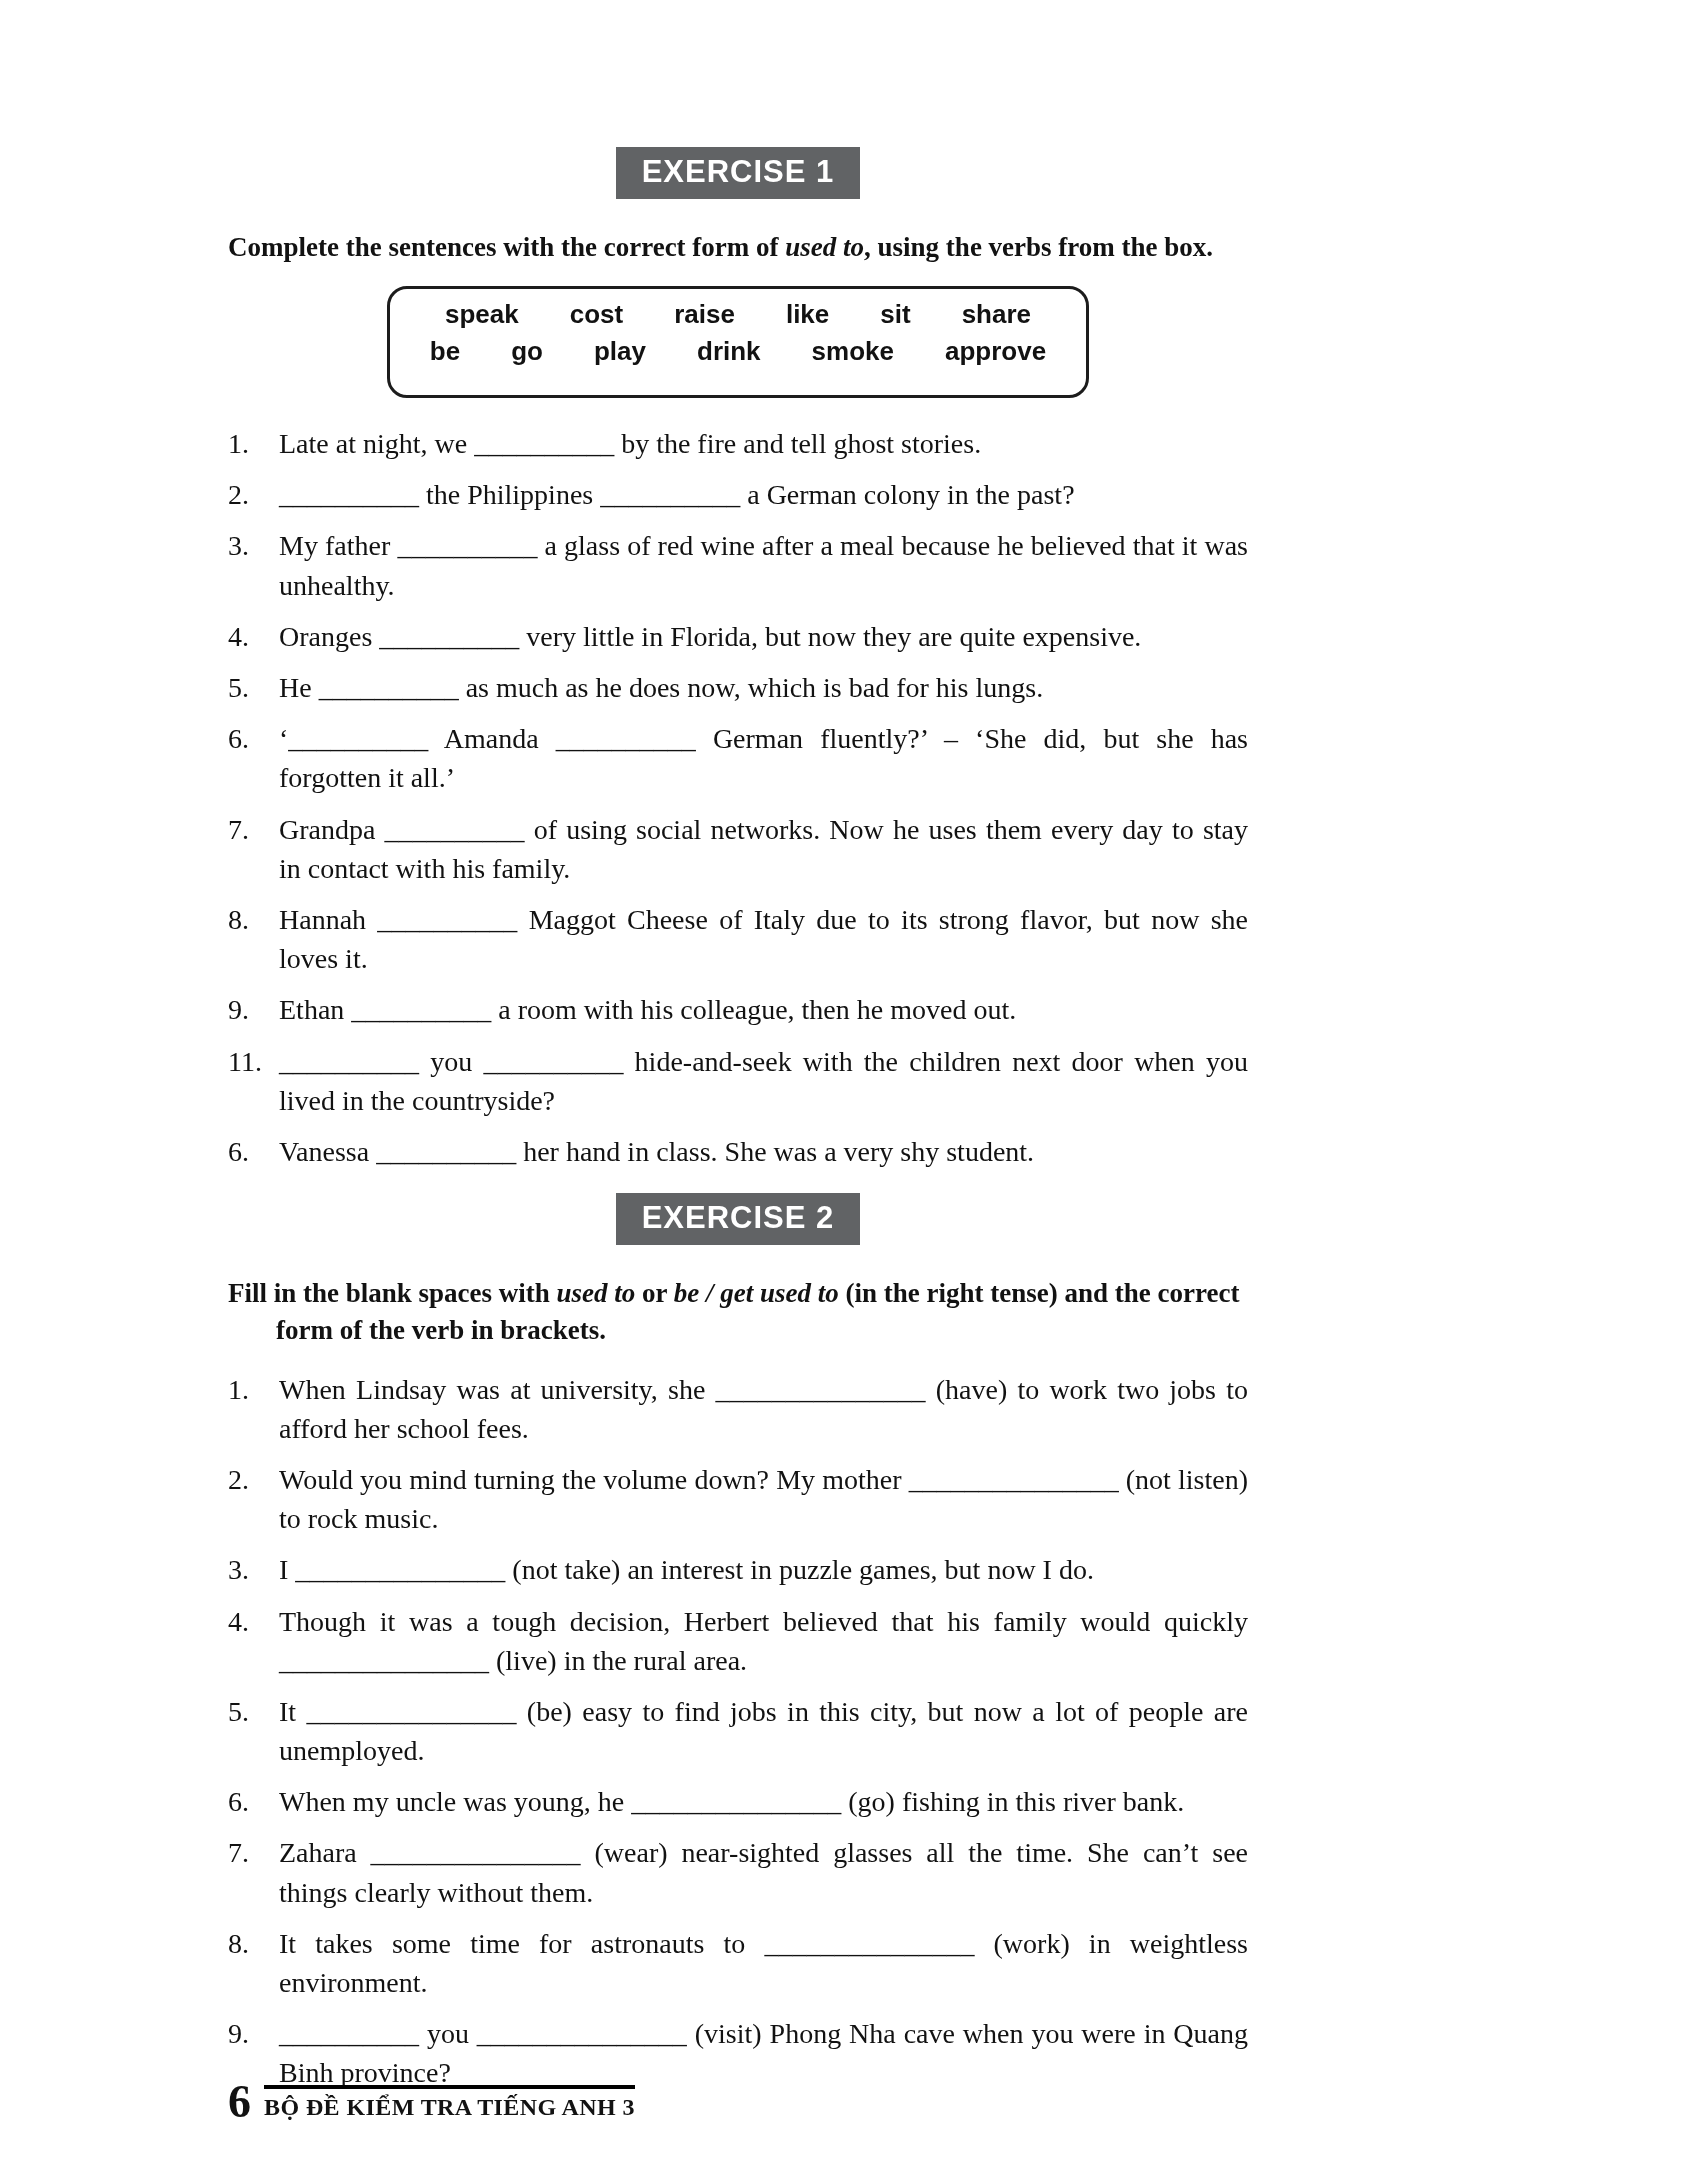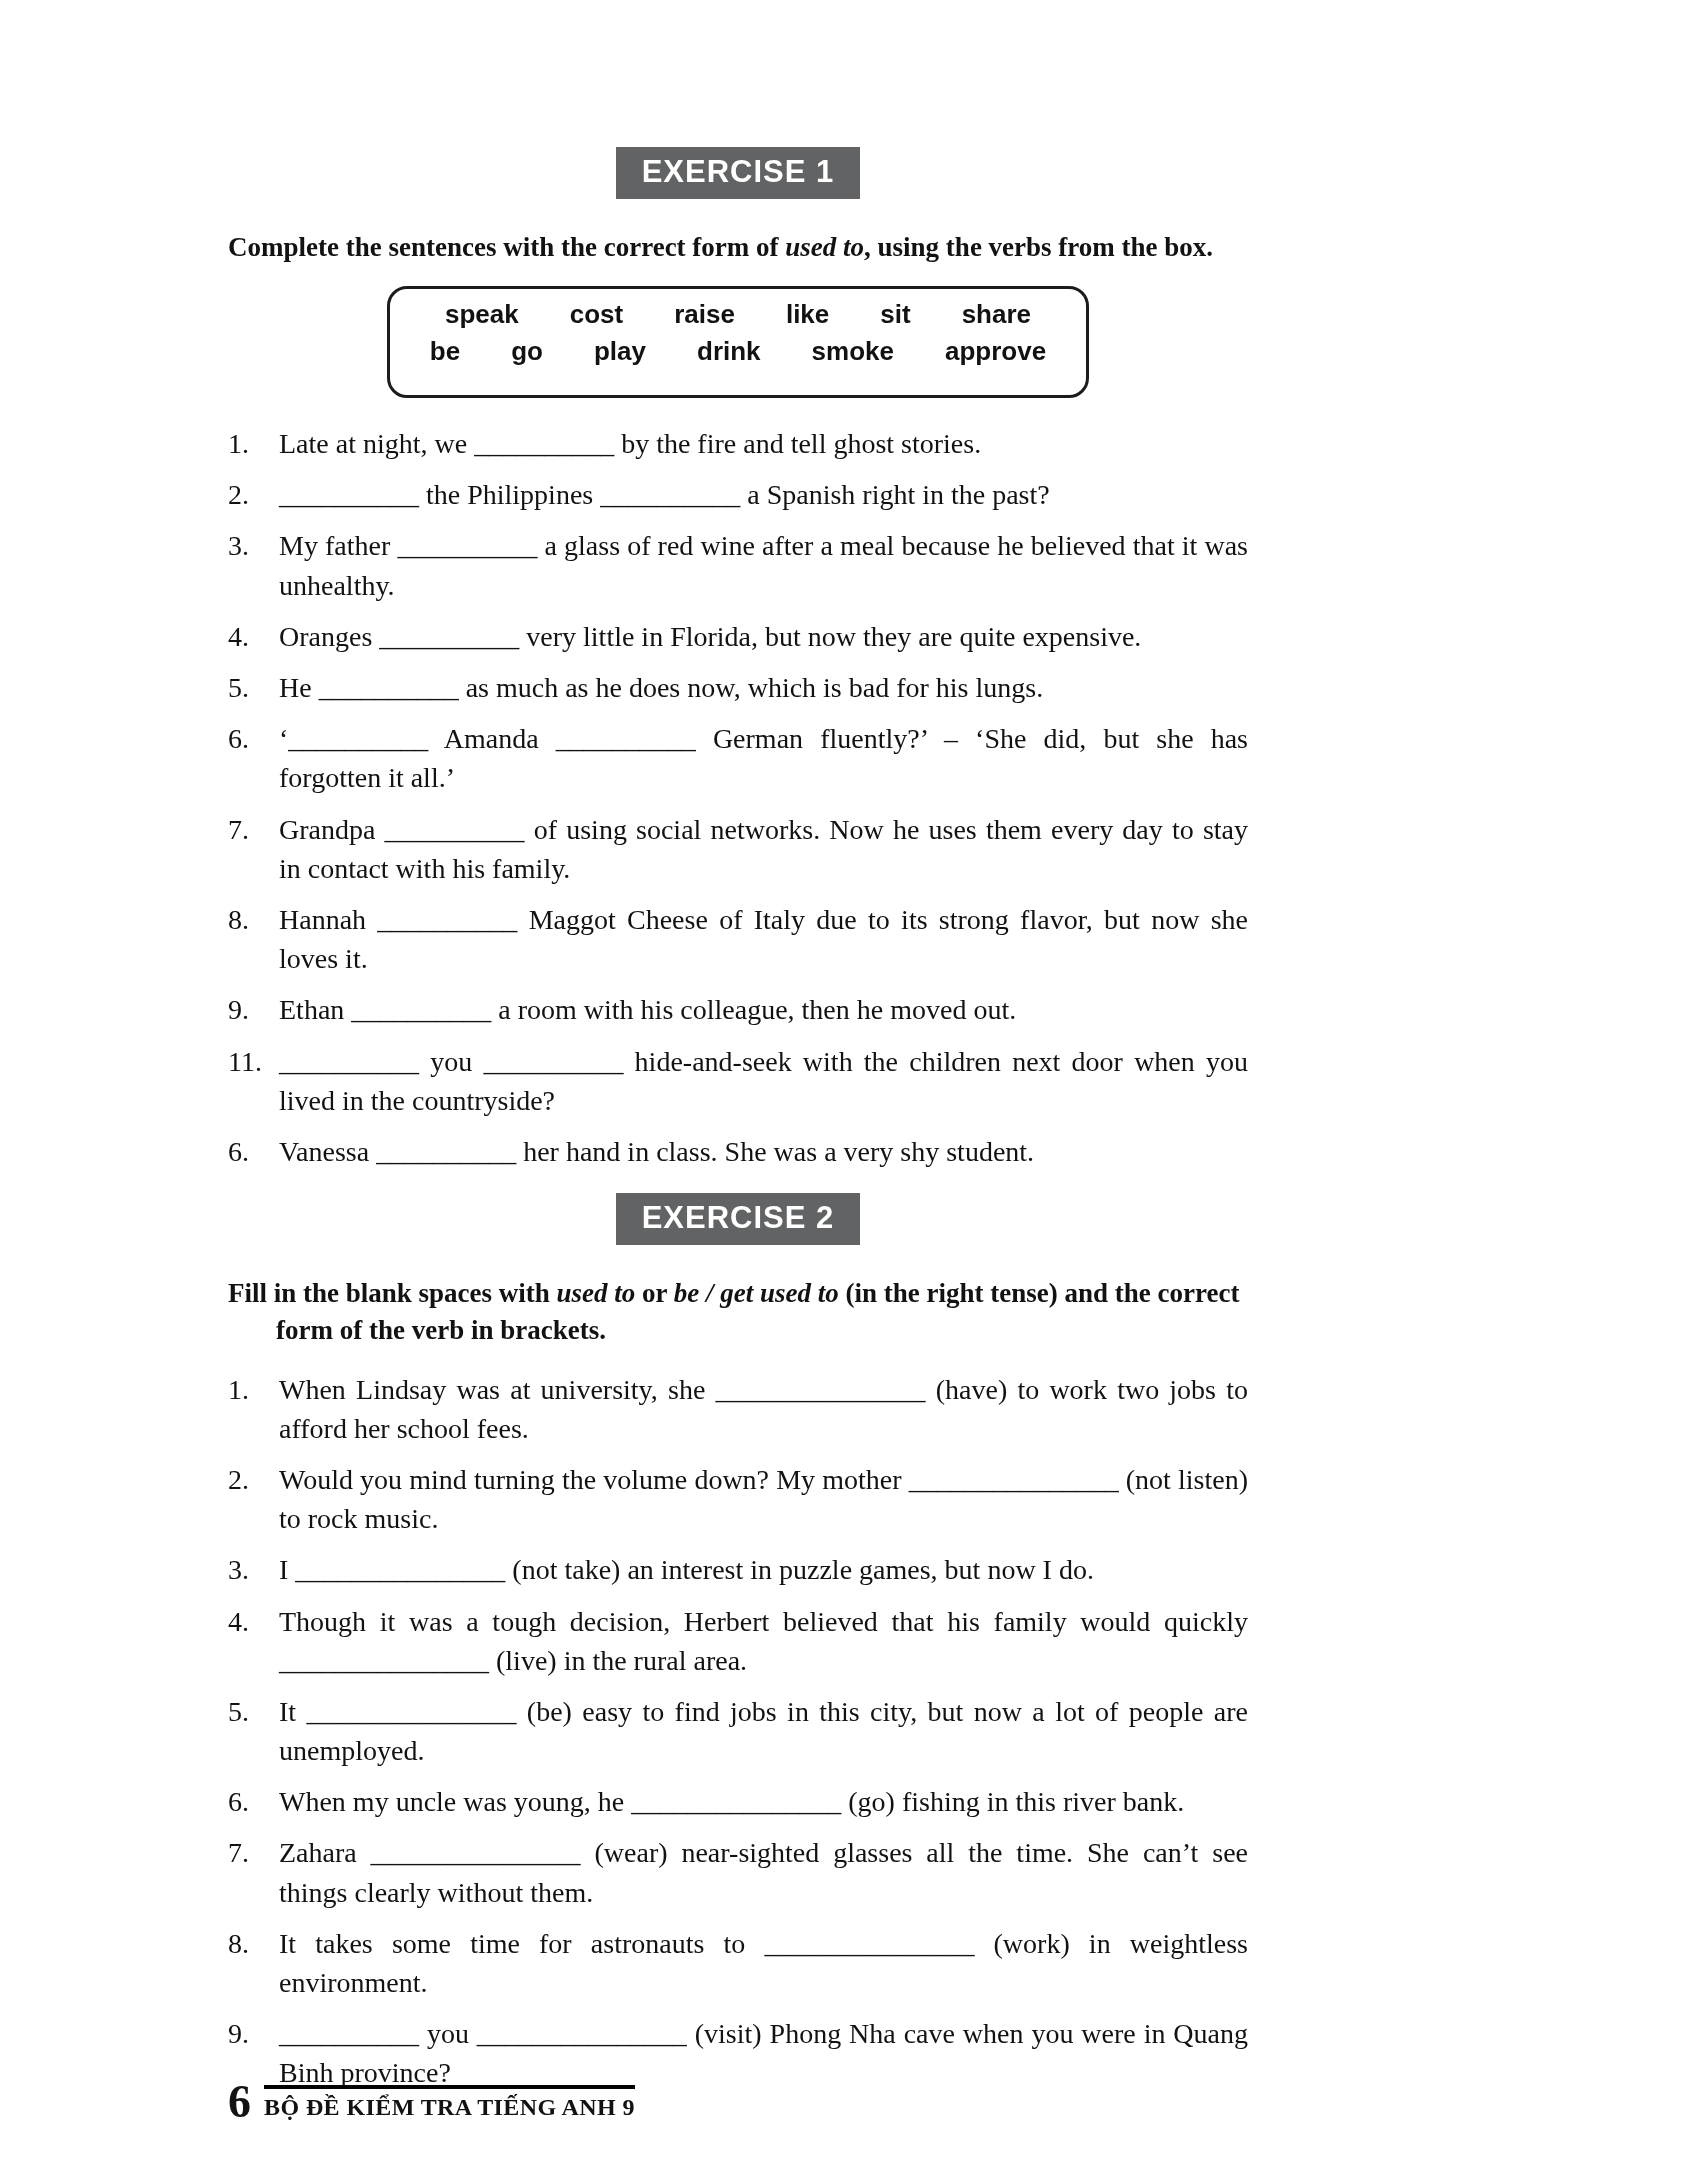--- a/index.html
+++ b/index.html
@@ -109,21 +109,21 @@
       </div>
     </div>
 
     <div class="items">
       <div class="item">
         <span class="num">1.</span>
         <span class="text">Late at night, we __________ by the fire and tell ghost stories.</span>
       </div>
       <div class="item">
         <span class="num">2.</span>
-        <span class="text">__________ the Philippines __________ a Spanish right in the past?</span>
+        <span class="text">__________ the Philippines __________ a German colony in the past?</span>
       </div>
       <div class="item">
         <span class="num">3.</span>
         <span class="text">My father __________ a glass of red wine after a meal because he believed that it was unhealthy.</span>
       </div>
       <div class="item">
         <span class="num">4.</span>
         <span class="text">Oranges __________ very little in Florida, but now they are quite expensive.</span>
       </div>
       <div class="item">
@@ -199,17 +199,17 @@
       </div>
       <div class="item">
         <span class="num">9.</span>
         <span class="text">__________ you _______________ (visit) Phong Nha cave when you were in Quang Binh province?</span>
       </div>
     </div>
   </div>
 
   <div class="footer">
     <span class="page-num">6</span>
-    <span class="book-title">BỘ ĐỀ KIỂM TRA TIẾNG ANH 9</span>
+    <span class="book-title">BỘ ĐỀ KIỂM TRA TIẾNG ANH 3</span>
   </div>
 
 </div>
 
 
 </body></html>

